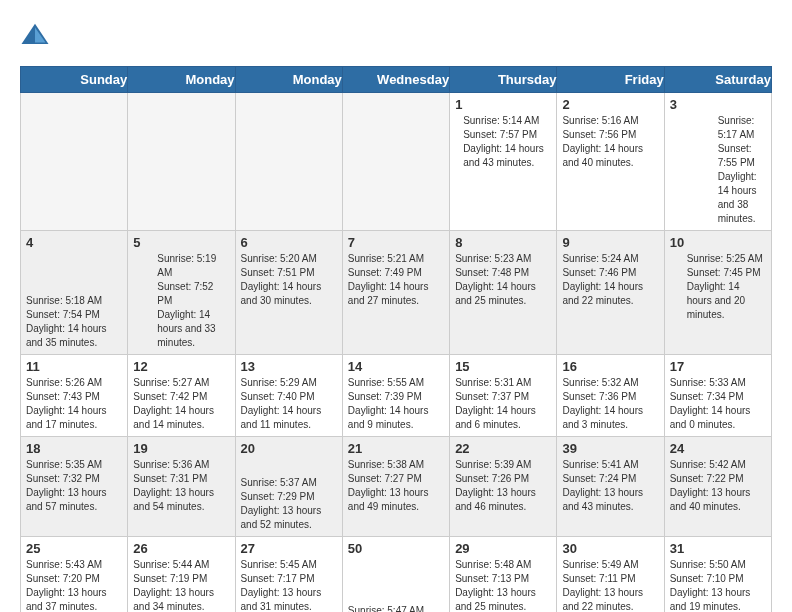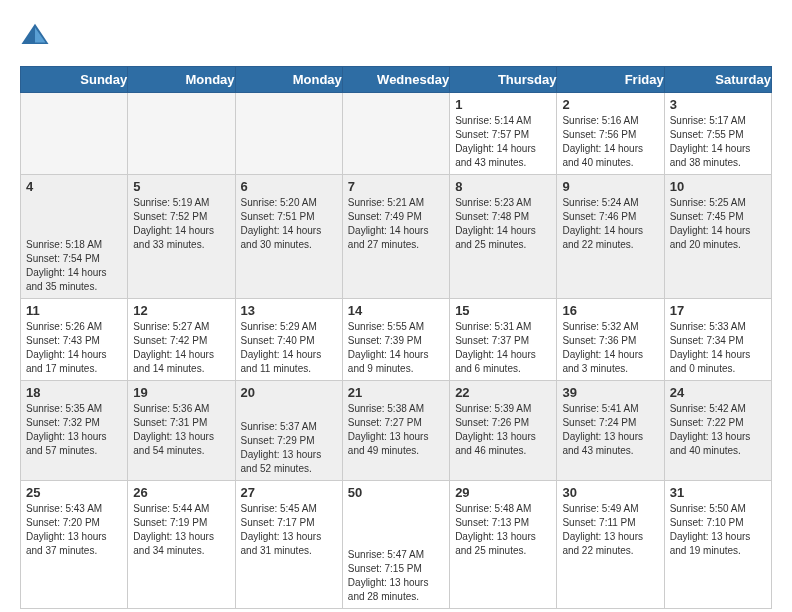--- a/index.html
+++ b/index.html
@@ -131,47 +131,47 @@
       </tr>
   </thead>
   <tbody id="calendar-body">
   <tr>
         <td class="empty"></td>
         <td class="empty"></td>
         <td class="empty"></td>
         <td class="empty"></td>
         <td>
           <span class="day-num">1</span>
-          <div class="day-info" style="white-space: pre-line;">Sunrise: 5:14 AM
+          <div class="day-info" style="white-space: pre-line; margin-left: 8px;">Sunrise: 5:14 AM
 Sunset: 7:57 PM
 Daylight: 14 hours and 43 minutes.</div>
         </td>
         <td>
           <span class="day-num">2</span>
           <div class="day-info" style="white-space: pre-line;">Sunrise: 5:16 AM
 Sunset: 7:56 PM
 Daylight: 14 hours and 40 minutes.</div>
         </td>
         <td>
           <span class="day-num">3</span>
-          <div class="day-info" style="white-space: pre-line;">Sunrise: 5:17 AM
+          <div class="day-info" style="white-space: pre-line; margin-left: 48px;">Sunrise: 5:17 AM
 Sunset: 7:55 PM
 Daylight: 14 hours and 38 minutes.</div>
         </td>
       </tr>
       <tr class="row-shaded">
         <td>
           <span class="day-num">4</span>
           <div class="day-info" style="white-space: pre-line; margin-top: 44px;">Sunrise: 5:18 AM
 Sunset: 7:54 PM
 Daylight: 14 hours and 35 minutes.</div>
         </td>
         <td>
           <span class="day-num">5</span>
-          <div class="day-info" style="white-space: pre-line;">Sunrise: 5:19 AM
+          <div class="day-info" style="white-space: pre-line; margin-left: 24px;">Sunrise: 5:19 AM
 Sunset: 7:52 PM
 Daylight: 14 hours and 33 minutes.</div>
         </td>
         <td>
           <span class="day-num">6</span>
           <div class="day-info" style="white-space: pre-line;">Sunrise: 5:20 AM
 Sunset: 7:51 PM
 Daylight: 14 hours and 30 minutes.</div>
         </td>
         <td>
@@ -187,21 +187,21 @@
 Daylight: 14 hours and 25 minutes.</div>
         </td>
         <td>
           <span class="day-num">9</span>
           <div class="day-info" style="white-space: pre-line;">Sunrise: 5:24 AM
 Sunset: 7:46 PM
 Daylight: 14 hours and 22 minutes.</div>
         </td>
         <td>
           <span class="day-num">10</span>
-          <div class="day-info" style="white-space: pre-line;">Sunrise: 5:25 AM
+          <div class="day-info" style="white-space: pre-line; margin-left: 17px;">Sunrise: 5:25 AM
 Sunset: 7:45 PM
 Daylight: 14 hours and 20 minutes.</div>
         </td>
       </tr>
       <tr>
         <td>
           <span class="day-num">11</span>
           <div class="day-info" style="white-space: pre-line;">Sunrise: 5:26 AM
 Sunset: 7:43 PM
 Daylight: 14 hours and 17 minutes.</div>

